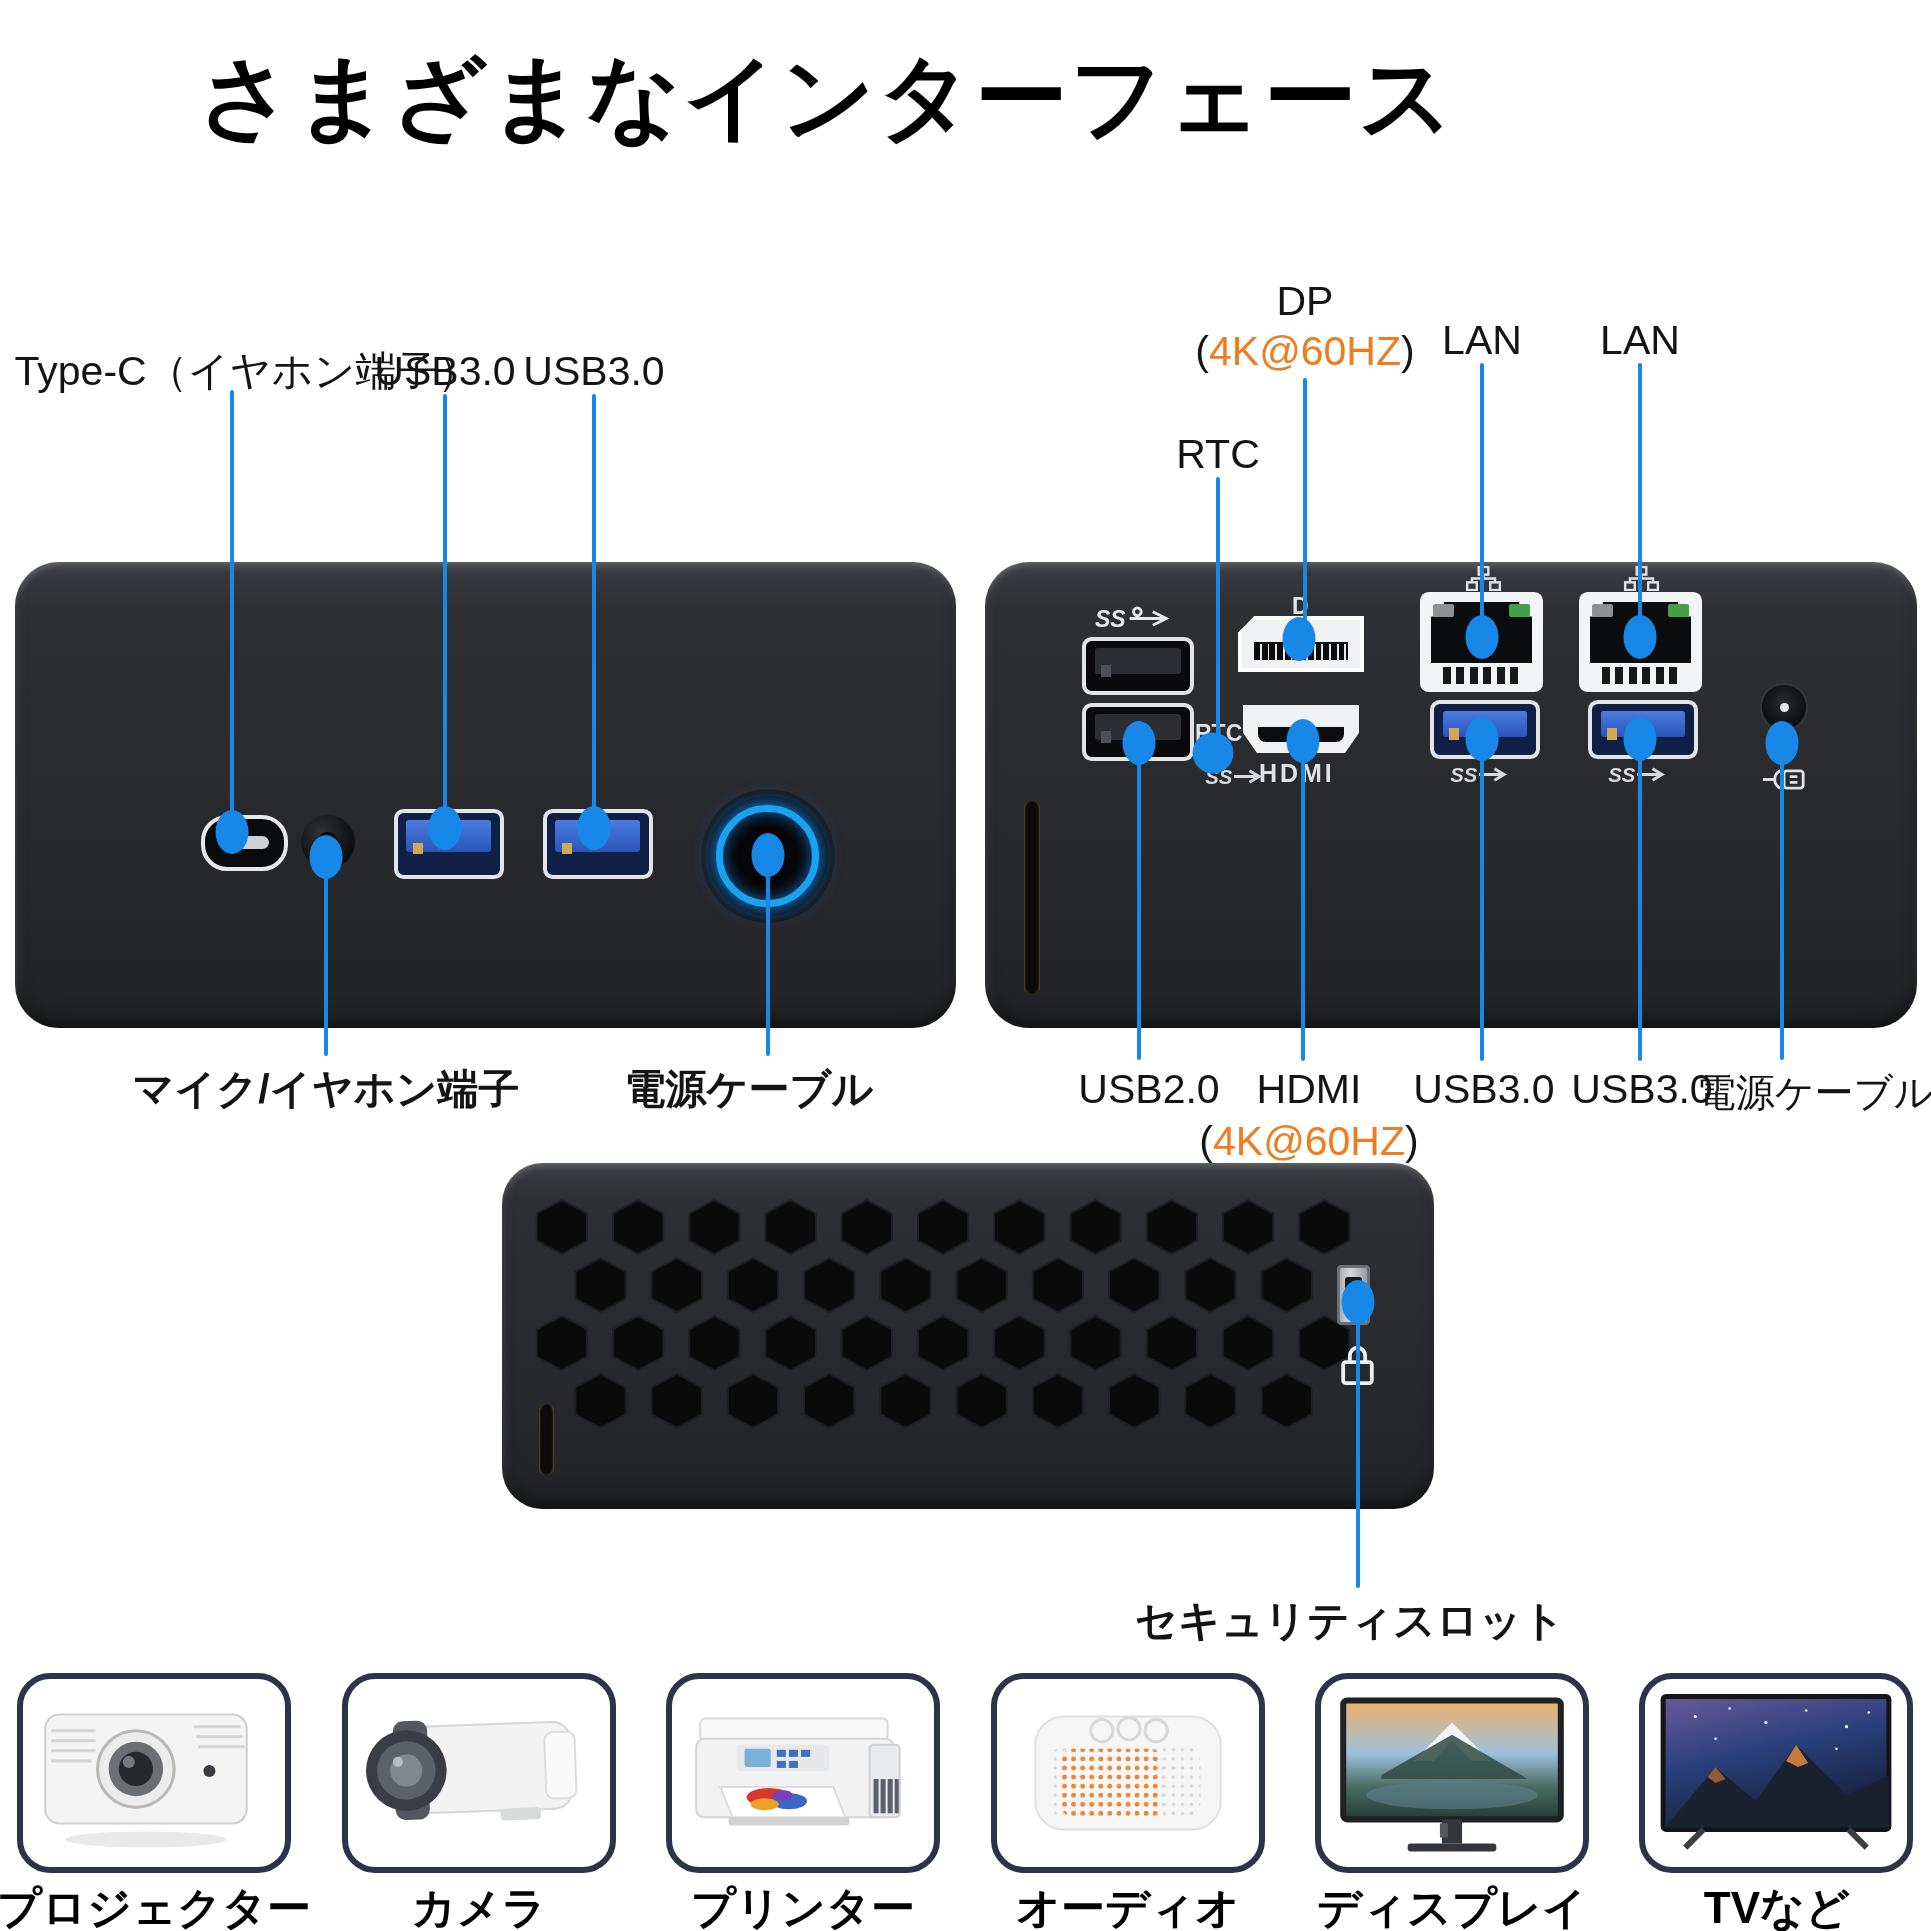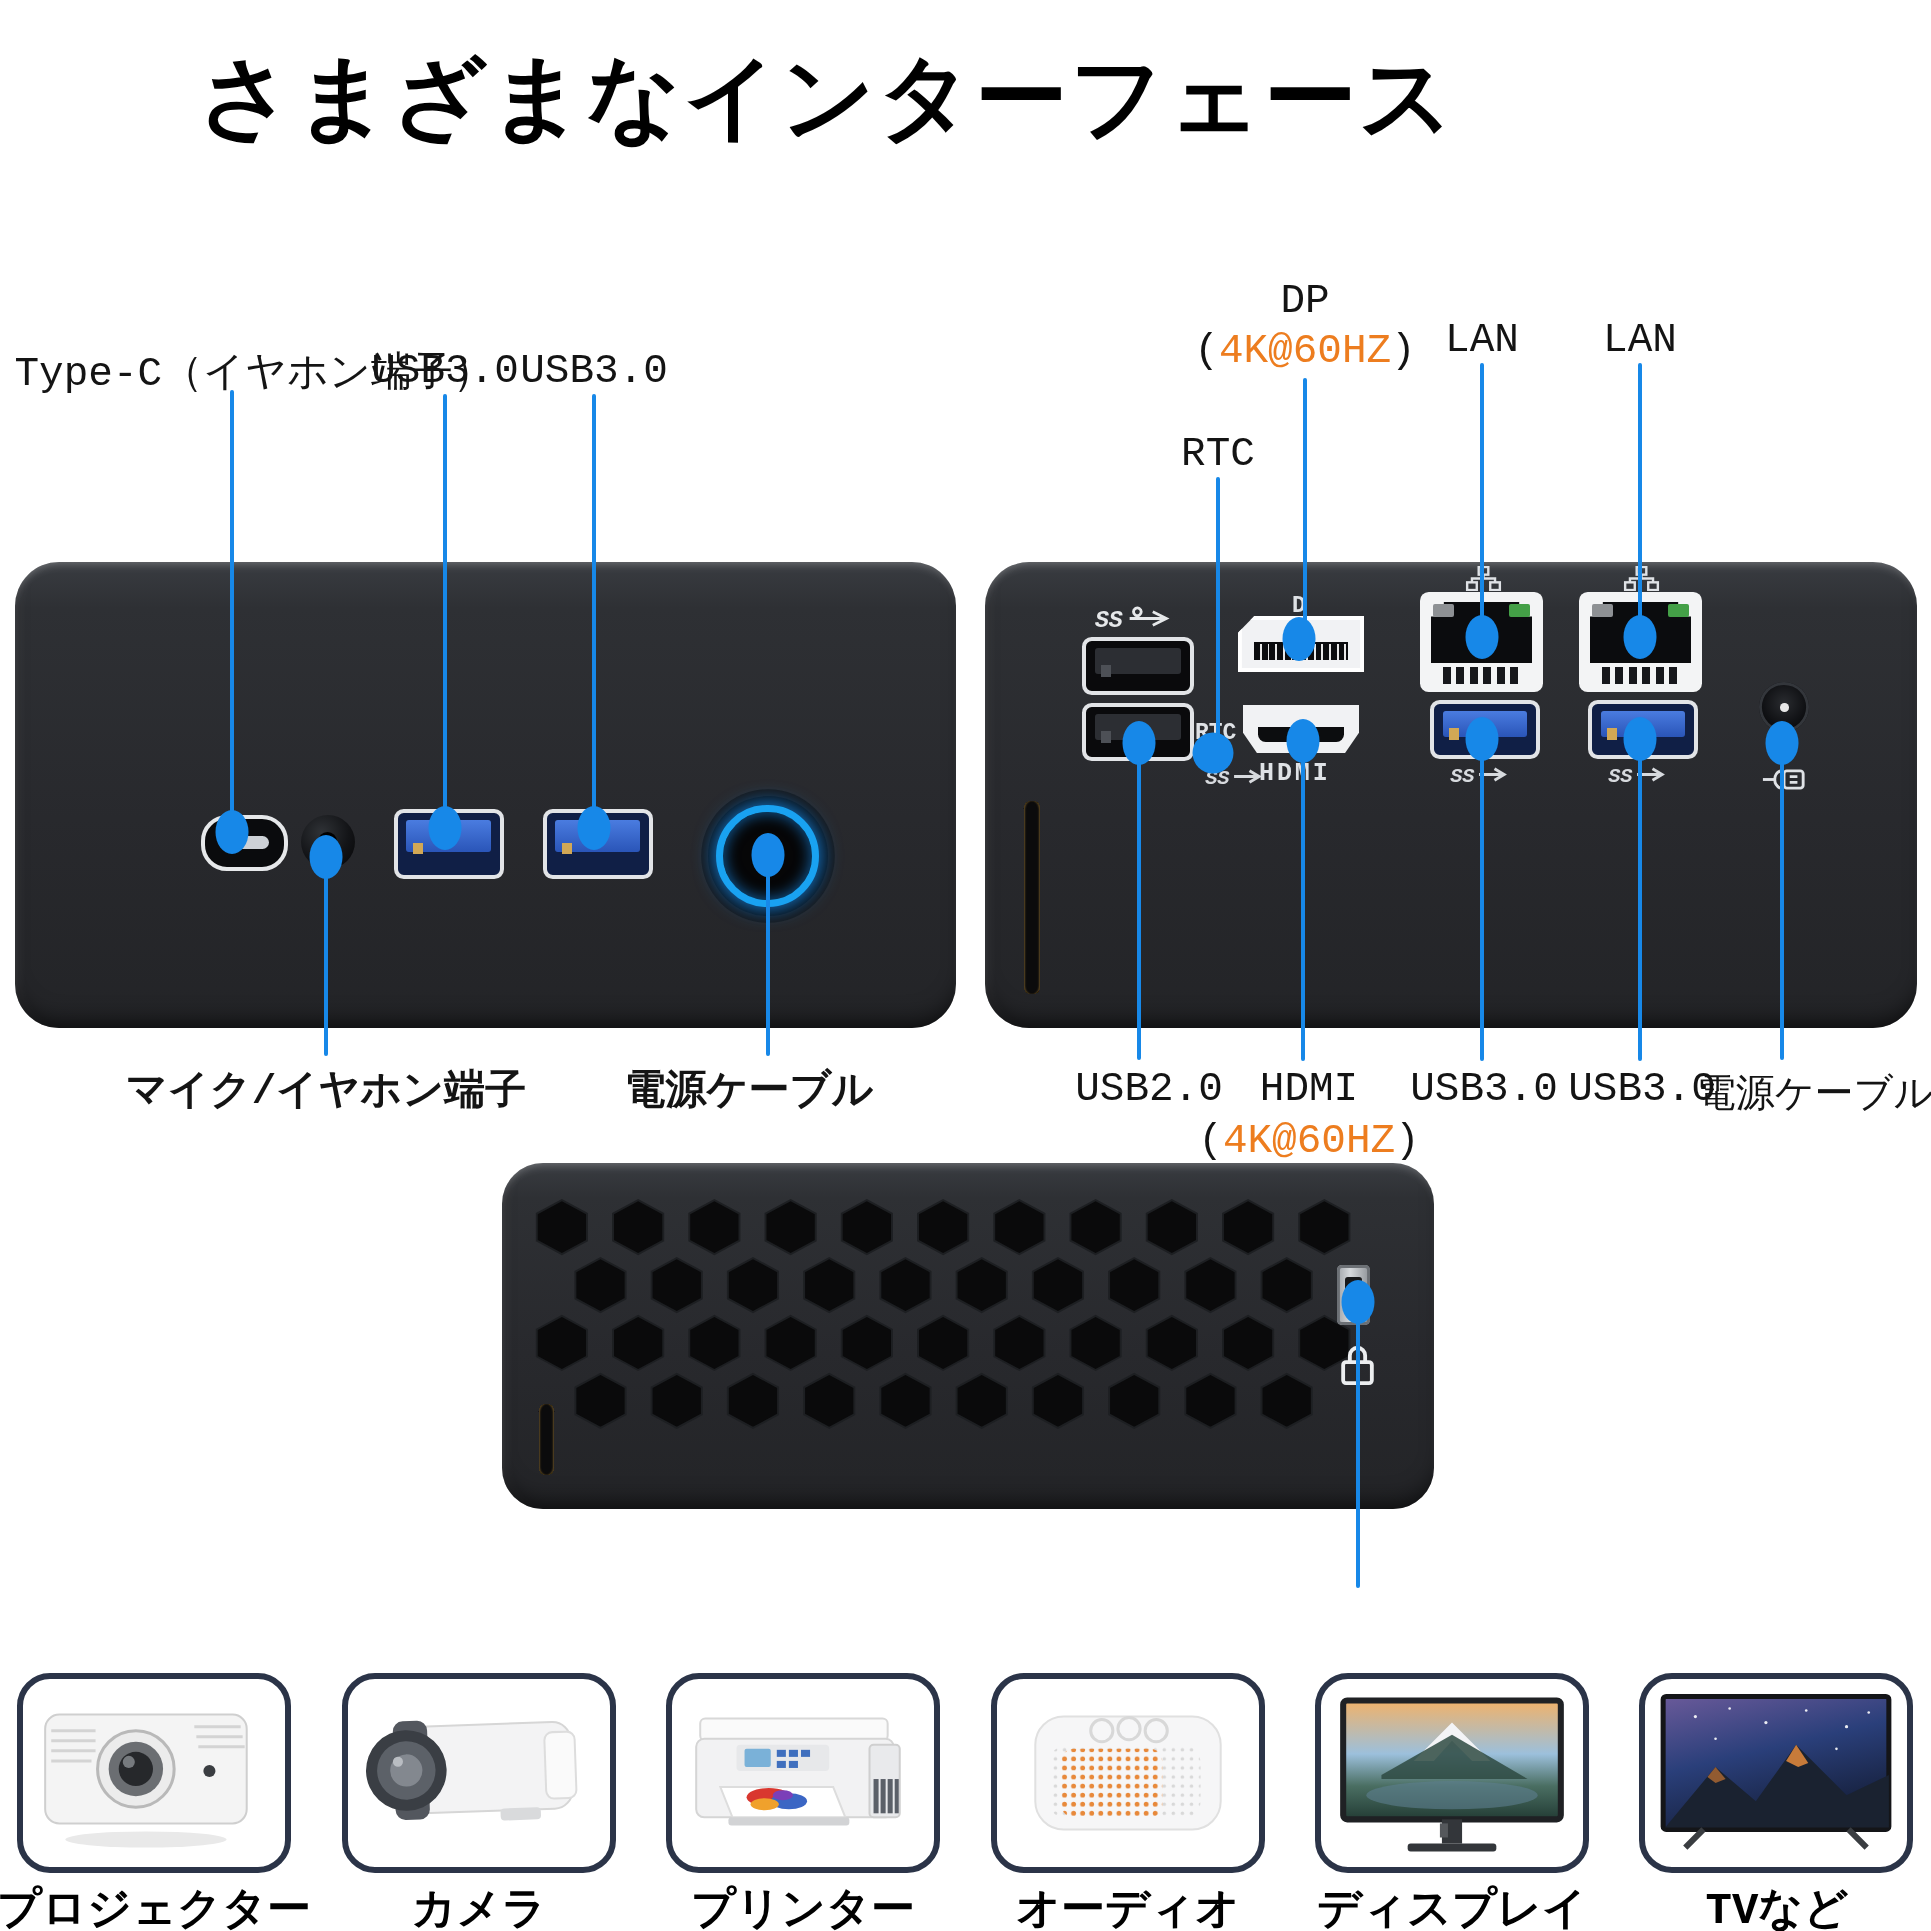--- a/index.html
+++ b/index.html
@@ -1,17 +1,17 @@
 <!DOCTYPE html>
 <html><head>
 <meta charset="utf-8">
 <style>
   html,body{margin:0;padding:0;background:#fff;}
   .canvas{position:relative;width:1931px;height:1931px;background:#fff;overflow:hidden;
-          font-family:Liberation Mono, monospace;text-align:center;}
+          font-family:Liberation Sans, sans-serif;text-align:center;}
   
   .title{position:absolute;font-weight:900;font-size:93px;color:#000;letter-spacing:1.9px;white-space:nowrap;}
   .lbl{position:absolute;font-size:41px;color:#141414;font-weight:500;white-space:nowrap;}
   .lbl.c{transform:translateX(-50%);}
   .lbl.b{font-weight:600;}
   .spec{position:absolute;font-size:41px;font-weight:500;white-space:nowrap;transform:translateX(-50%);color:#141414;}
   .spec .v{color:#ed7d1f;}
   .cardlbl{position:absolute;font-size:44px;font-weight:700;color:#000;transform:translateX(-50%);white-space:nowrap;}
   
   .vline{position:absolute;width:4.8px;margin-left:-2.4px;background:#1788e8;z-index:7;border-radius:1.9px;}
@@ -385,20 +385,21 @@
       </div>
     <svg style="left:836px;top:180px;width:39px;height:44px;z-index:3;" viewBox="0 0 40 46">
       <g stroke="#eceef0" stroke-width="4" fill="none">
           <rect x="5" y="20" width="30" height="22" rx="3"></rect>
           <path d="M12 20 v-7 a8 8 0 0 1 16 0 v7"></path>
         </g>
     </svg>
   </div>
   <div class="vline" style="left:1358px;top:1302px;height:286px;"></div>
   <div class="dot" style="left:1358px;top:1302px;"></div>
+  <div class="lbl c b" style="left:1350px;top:1593px;font-size:42px;">セキュリティスロット</div>
 
   <div class="card" style="left:17.4px;top:1673px;">
     <svg viewBox="0 0 260 180">
       <rect x="22" y="32" width="200" height="108" rx="14" fill="#f4f4f4" stroke="#cfcfcf" stroke-width="2"></rect>
       <g stroke="#d4d4d4" stroke-width="3">
           <path d="M28 48 h44 M28 58 h44 M28 68 h44 M28 78 h40 M170 44 h46 M172 54 h46 M174 64 h46"></path>
         </g>
       <circle cx="112" cy="86" r="38" fill="#ececec" stroke="#b9b9b9" stroke-width="3"></circle>
       <circle cx="112" cy="86" r="27" fill="#6b6e72"></circle>
         <circle cx="112" cy="86" r="17" fill="#26282b"></circle>

